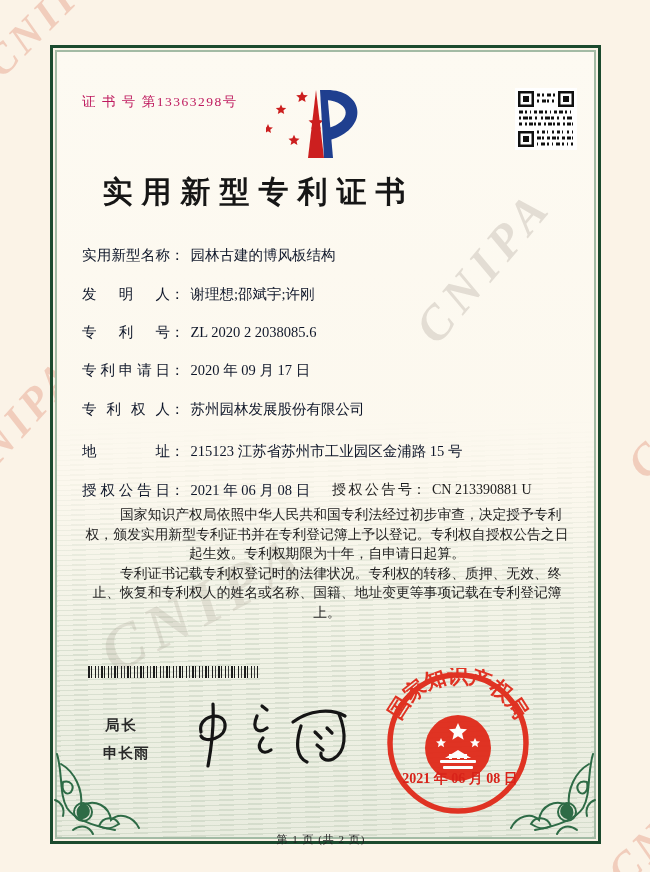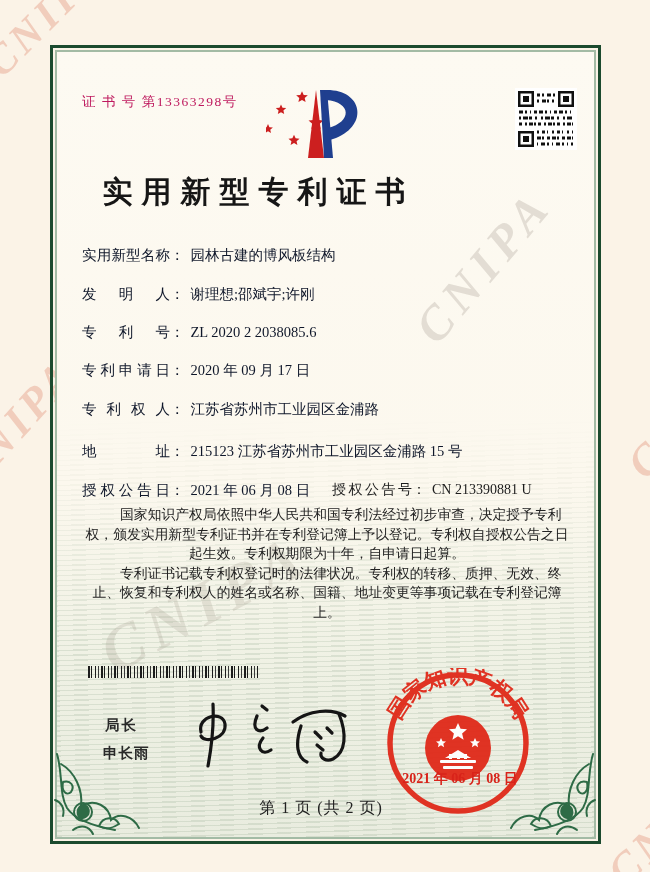--- a/index.html
+++ b/index.html
@@ -94,21 +94,21 @@
   .signature{position:absolute;left:183px;top:698px;width:170px;height:78px;}
 
   
   .seal{position:absolute;left:383px;top:668px;width:150px;height:150px;opacity:.94;}
   .seal-date{
     position:absolute;left:388px;top:770px;width:144px;text-align:center;
     font-size:14px;font-weight:bold;color:#d8231a;white-space:nowrap;
   }
 
   
-  .footer{position:absolute;left:0;top:798px;width:642px;text-align:center;font-size:16px;letter-spacing:1px;color:#222;}
+  .footer{position:absolute;left:0;top:832px;width:642px;text-align:center;font-size:11px;letter-spacing:1px;color:#222;}
 </style>
 </head>
 <body>
 
 <div class="canvas">
 
   <div class="wm-pink wm1">CNIPA</div>
   <div class="wm-pink wm2">CNIPA</div>
   <div class="wm-pink wm3">CNIPA</div>
   <div class="wm-pink wm4">CNIPA</div>
@@ -201,21 +201,21 @@
   <div class="row r1">
     <span class="lbl">发明人</span><span>：</span><span class="val">谢理想;邵斌宇;许刚</span>
   </div>
   <div class="row r2">
     <span class="lbl">专利号</span><span>：</span><span class="val">ZL 2020 2 2038085.6</span>
   </div>
   <div class="row r3">
     <span class="lbl">专利申请日</span><span>：</span><span class="val">2020 年 09 月 17 日</span>
   </div>
   <div class="row r4">
-    <span class="lbl">专利权人</span><span>：</span><span class="val">江苏省苏州市工业园区金浦路</span>
+    <span class="lbl">专利权人</span><span>：</span><span class="val">苏州园林发展股份有限公司</span>
   </div>
   <div class="row r5">
     <span class="lbl">地址</span><span>：</span><span class="val">215123 江苏省苏州市工业园区金浦路 15 号</span>
   </div>
   <div class="row r6">
     <span class="lbl">授权公告日</span><span>：</span><span class="val">2021 年 06 月 08 日</span>
   </div>
   <div class="grant">
     <span class="lbl">授权公告号</span><span>：</span><span class="val">CN 213390881 U</span>
   </div>

